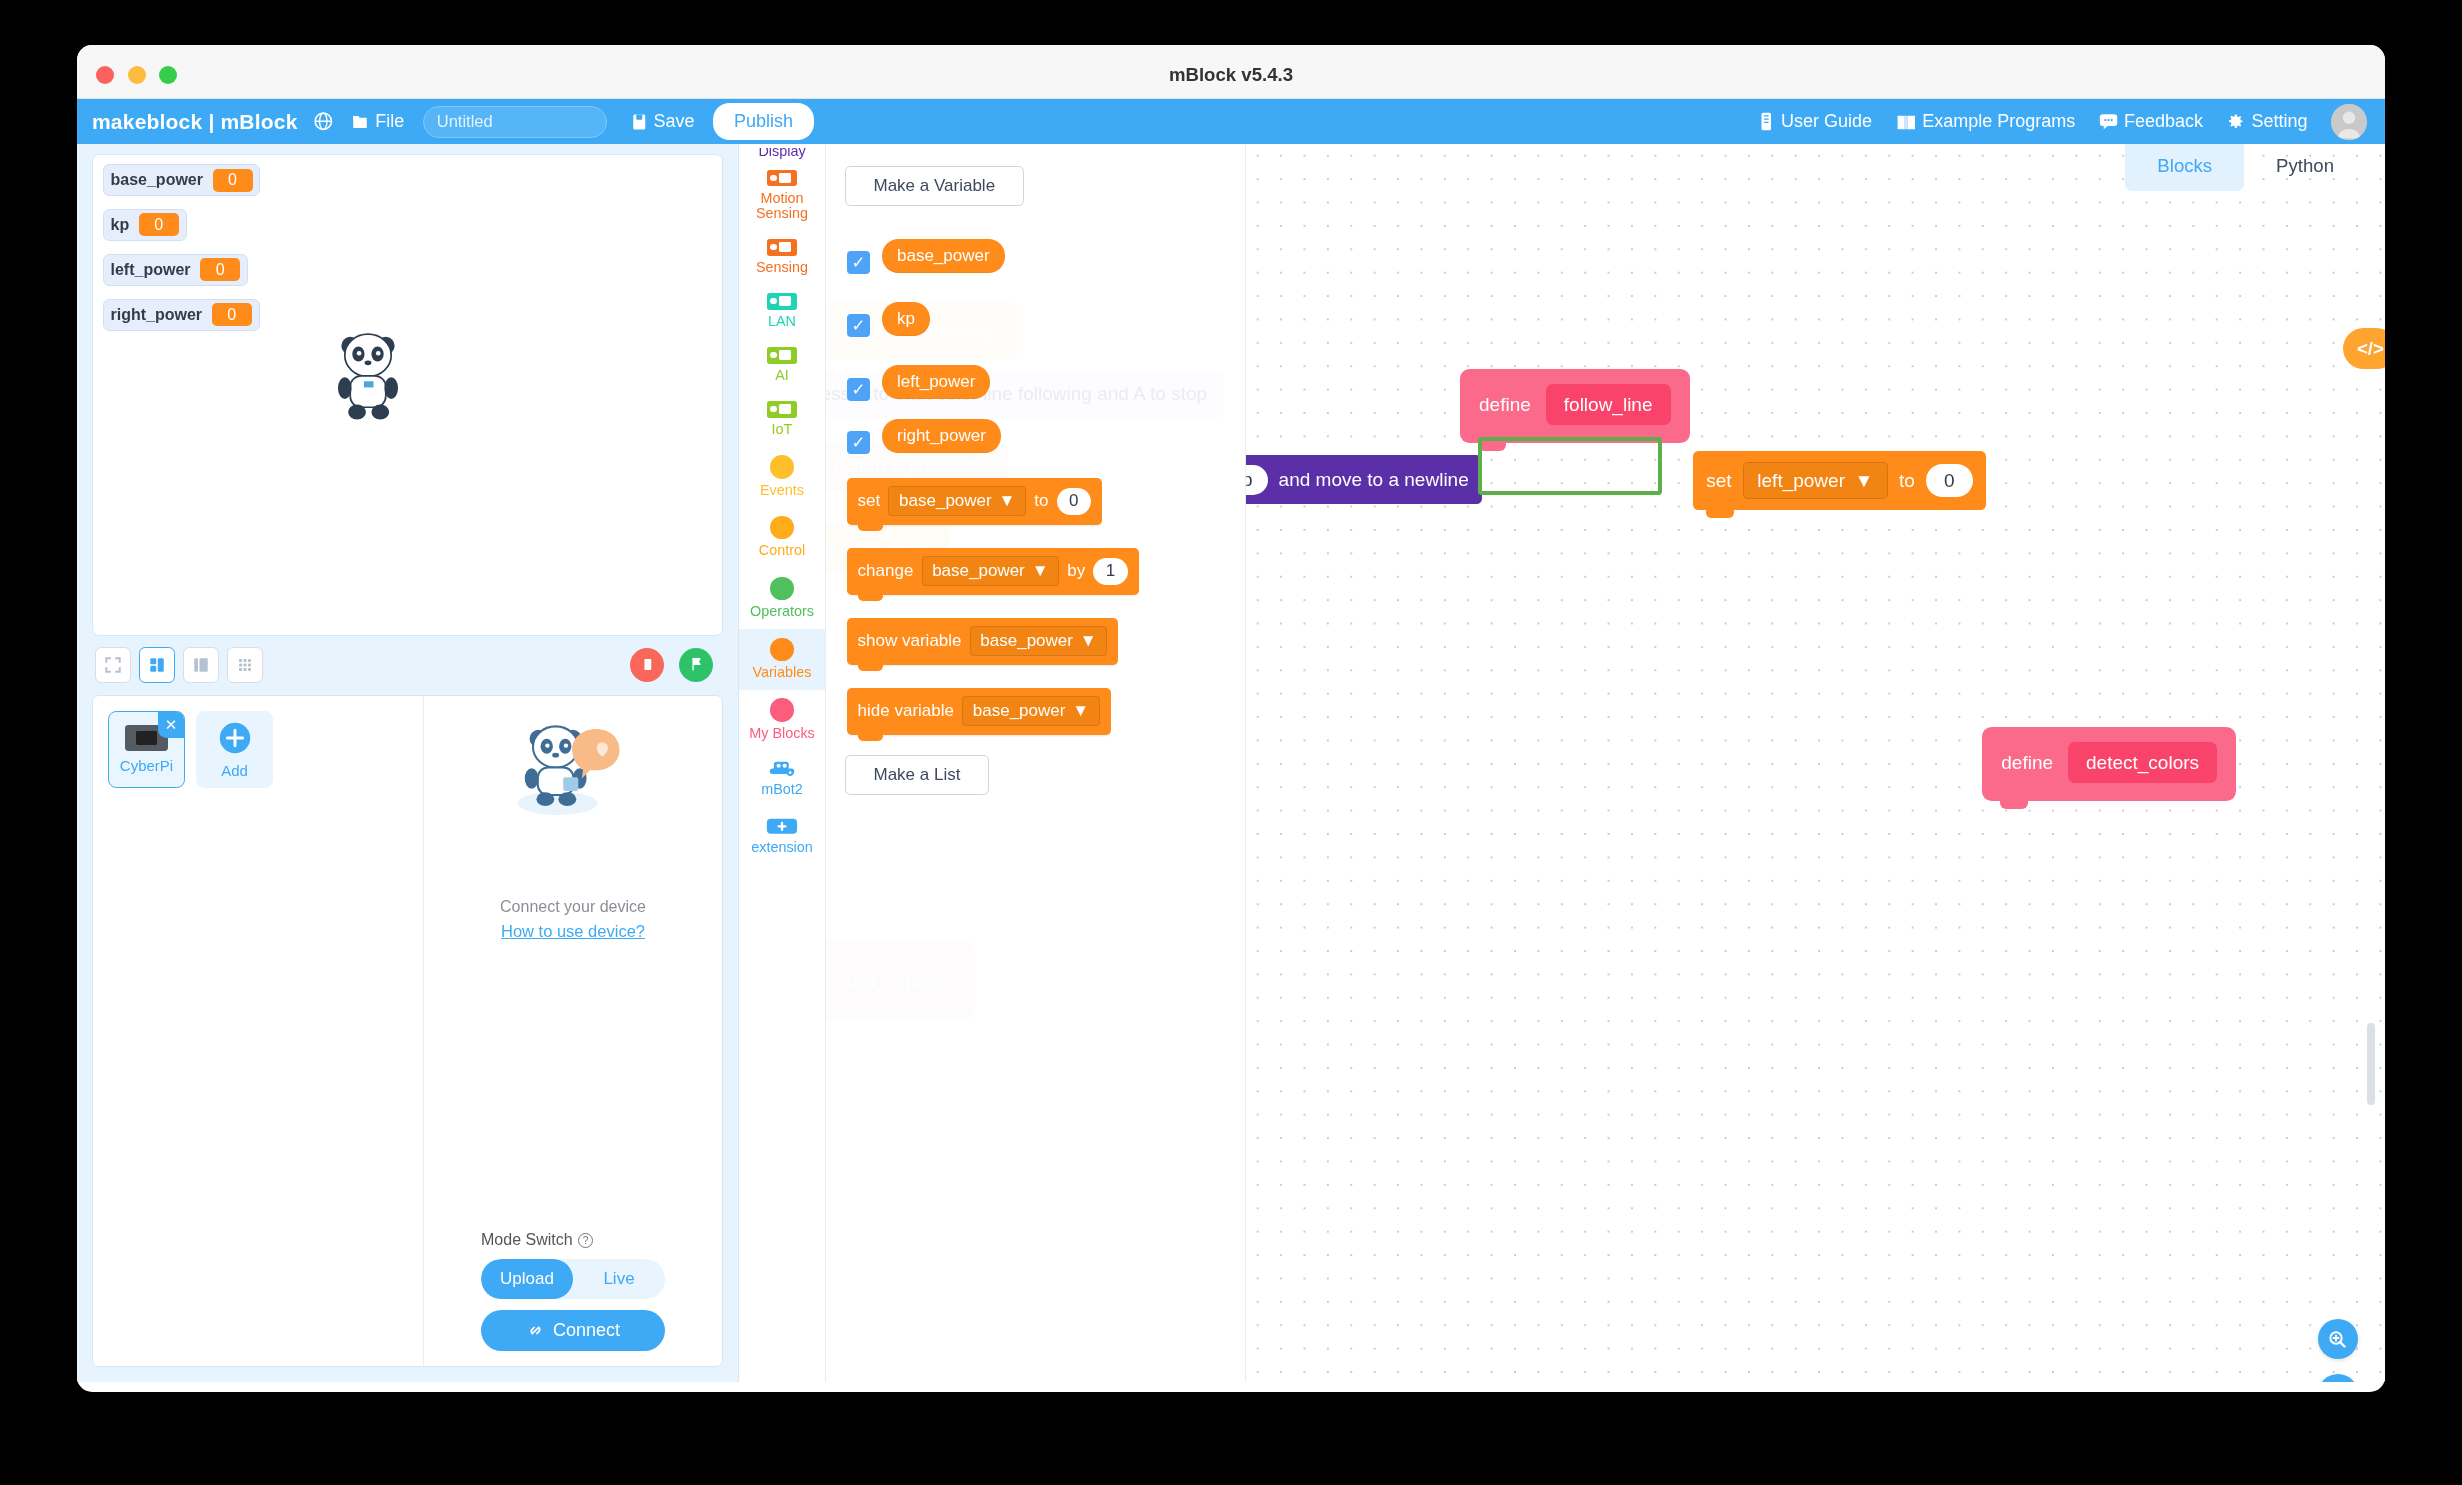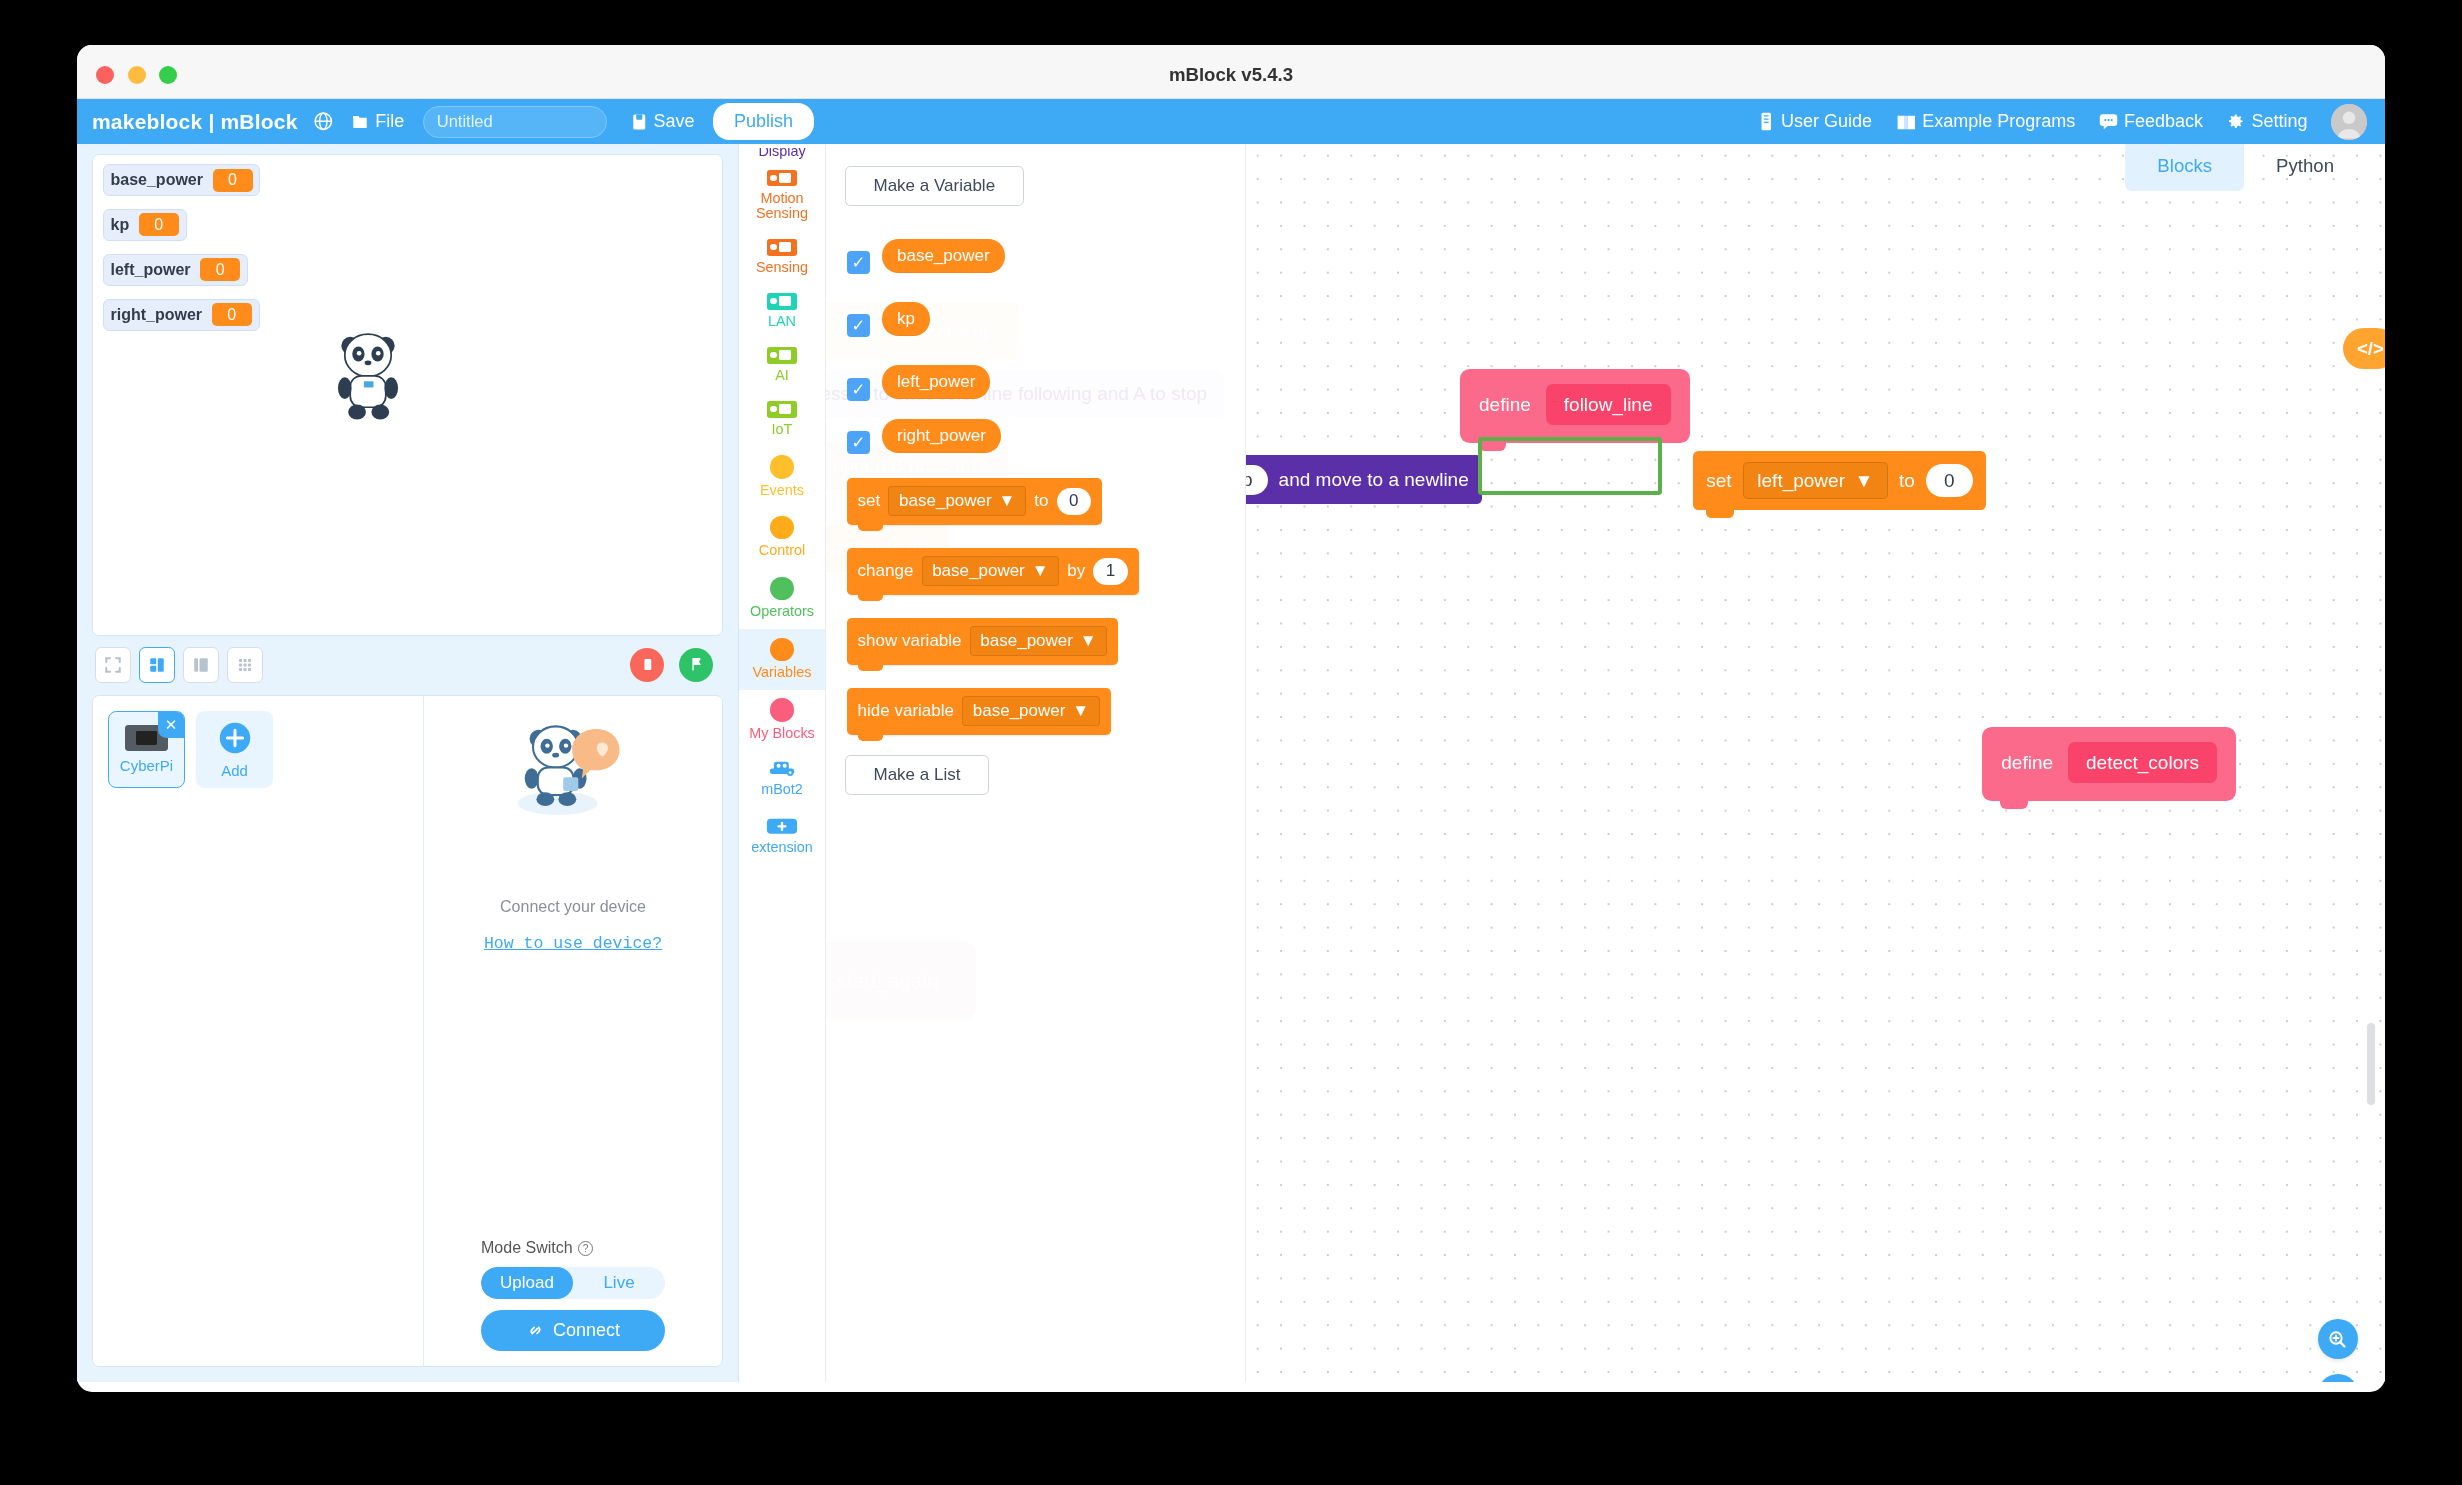--- a/index.html
+++ b/index.html
@@ -145,27 +145,27 @@
     cursor: pointer;
   }
   .chip { width: 43px; height: 26px; background: #555b63; border-radius: 3.4px; display:flex; align-items:center; justify-content:center;}
   .chip .scr { width: 20.6px; height: 13.7px; background: #222; border-radius:1.4px;}
   #devright {
     flex: 1; border-left: 1.4px solid #e4eef7;
     display: flex; flex-direction: column; align-items: center;
     padding: 18px 13.7px 15px 13.7px;
   }
   #connect-txt { font-size: 16px; color: #8a8f96; margin-top: 81px; }
-  #howto { font-size: 16.5px; color: #3ea9f5; text-decoration: underline; margin-top: 18px; cursor: pointer; font-family: Liberation Mono, monospace; }
+  #howto { font-size: 16.5px; color: #3ea9f5; text-decoration: underline; margin-top: 6px; cursor: pointer; }
   #modewrap { margin-top: auto; width: 184px; }
   #modelabel { font-size: 16px; color: #555; display: flex; align-items: center; gap: 5.5px; }
   .qmark { width: 15px; height: 15px; border: 1.4px solid #777; border-radius: 50%;
            font-size: 10.3px; display:flex; align-items:center; justify-content:center; color:#777;}
   #modeswitch {
-    margin-top: 9.6px; height: 32px; border-radius: 20.6px; background: #e8f4fe;
+    margin-top: 9.6px; height: 40px; border-radius: 20.6px; background: #e8f4fe;
     display: flex; align-items: flex-end; overflow: hidden;
   }
   .mopt { flex:1; height:100%; display:flex; align-items:center; justify-content:center;
           font-size: 17px; color:#3ea9f5; cursor:pointer;}
   .mopt.active { background: #3ea9f5; color: #fff; border-radius: 20.6px; }
   #connectbtn {
     margin-top: 11px; height: 41px; border-radius: 20.6px; background: #3ea9f5;
     color:#fff; font-size: 18px; display:flex; align-items:center; justify-content:center;
     gap: 8.2px; cursor:pointer;
   }

